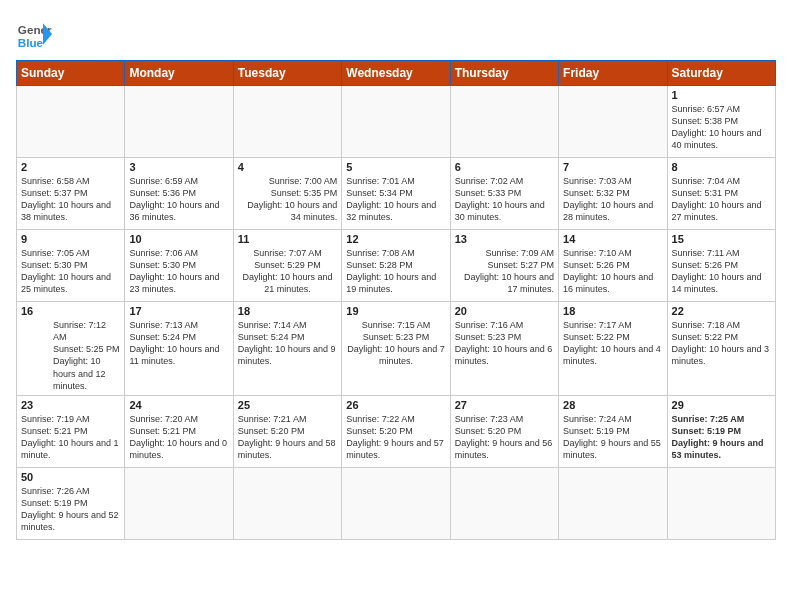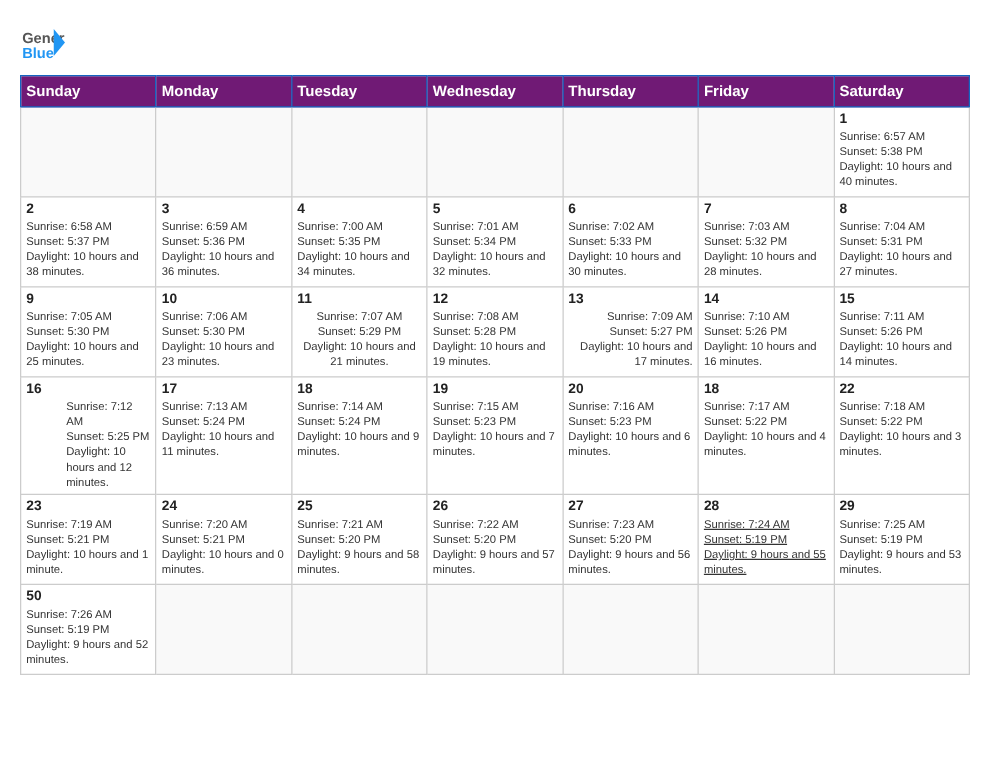--- a/index.html
+++ b/index.html
@@ -37,21 +37,21 @@
     .location {
       font-size: 14px;
       color: #555;
     }
     .calendar {
       width: 100%;
       border-collapse: collapse;
       border: 1px solid #ccc;
     }
     .calendar th {
-      background: #701a75;
+      background: #c2410c;
       color: #fff;
       font-size: 12px;
       font-weight: bold;
       padding: 5px 4px;
       text-align: left;
       border: 1px solid #1565C0;
     }
     .calendar td {
       vertical-align: top;
       border: 1px solid #ccc;
@@ -131,21 +131,21 @@
 Daylight: 10 hours and 38 minutes.</div>
         </td>
         <td>
           <span class="day-num">3</span>
           <div class="day-info" style="white-space: pre-line;">Sunrise: 6:59 AM
 Sunset: 5:36 PM
 Daylight: 10 hours and 36 minutes.</div>
         </td>
         <td>
           <span class="day-num">4</span>
-          <div class="day-info" style="white-space: pre-line;">Sunrise: 7:00 AM
+          <div class="day-info" style="white-space: pre-line; text-align: right;">Sunrise: 7:00 AM
 Sunset: 5:35 PM
 Daylight: 10 hours and 34 minutes.</div>
         </td>
         <td>
           <span class="day-num">5</span>
           <div class="day-info" style="white-space: pre-line;">Sunrise: 7:01 AM
 Sunset: 5:34 PM
 Daylight: 10 hours and 32 minutes.</div>
         </td>
         <td>
@@ -225,21 +225,21 @@
 Daylight: 10 hours and 11 minutes.</div>
         </td>
         <td>
           <span class="day-num">18</span>
           <div class="day-info" style="white-space: pre-line;">Sunrise: 7:14 AM
 Sunset: 5:24 PM
 Daylight: 10 hours and 9 minutes.</div>
         </td>
         <td>
           <span class="day-num">19</span>
-          <div class="day-info" style="white-space: pre-line;">Sunrise: 7:15 AM
+          <div class="day-info" style="white-space: pre-line; text-align: center;">Sunrise: 7:15 AM
 Sunset: 5:23 PM
 Daylight: 10 hours and 7 minutes.</div>
         </td>
         <td>
           <span class="day-num">20</span>
           <div class="day-info" style="white-space: pre-line;">Sunrise: 7:16 AM
 Sunset: 5:23 PM
 Daylight: 10 hours and 6 minutes.</div>
         </td>
         <td>
@@ -281,27 +281,27 @@
 Daylight: 9 hours and 57 minutes.</div>
         </td>
         <td>
           <span class="day-num">27</span>
           <div class="day-info" style="white-space: pre-line;">Sunrise: 7:23 AM
 Sunset: 5:20 PM
 Daylight: 9 hours and 56 minutes.</div>
         </td>
         <td>
           <span class="day-num">28</span>
-          <div class="day-info" style="white-space: pre-line; text-decoration: underline;">Sunrise: 7:24 AM
+          <div class="day-info" style="white-space: pre-line;">Sunrise: 7:24 AM
 Sunset: 5:19 PM
 Daylight: 9 hours and 55 minutes.</div>
         </td>
         <td>
           <span class="day-num">29</span>
-          <div class="day-info" style="white-space: pre-line;">Sunrise: 7:25 AM
+          <div class="day-info" style="white-space: pre-line; font-weight: bold;">Sunrise: 7:25 AM
 Sunset: 5:19 PM
 Daylight: 9 hours and 53 minutes.</div>
         </td>
       </tr>
       <tr class="week-row">
         <td>
           <span class="day-num">50</span>
           <div class="day-info" style="white-space: pre-line;">Sunrise: 7:26 AM
 Sunset: 5:19 PM
 Daylight: 9 hours and 52 minutes.</div>

